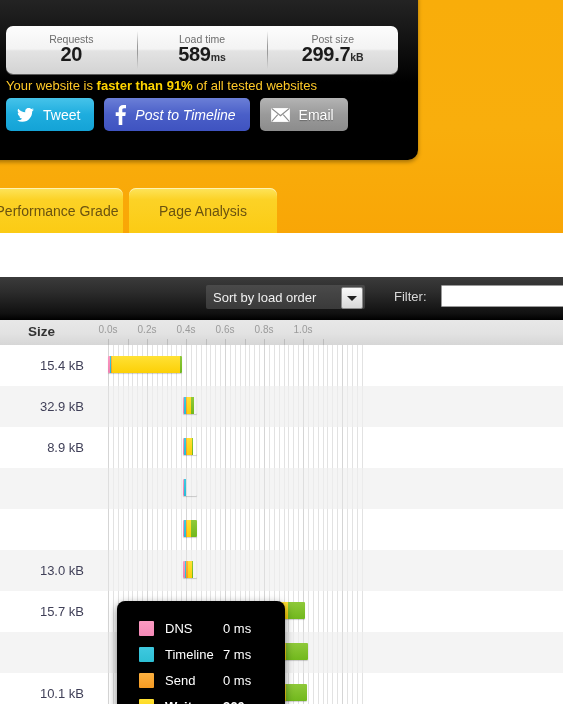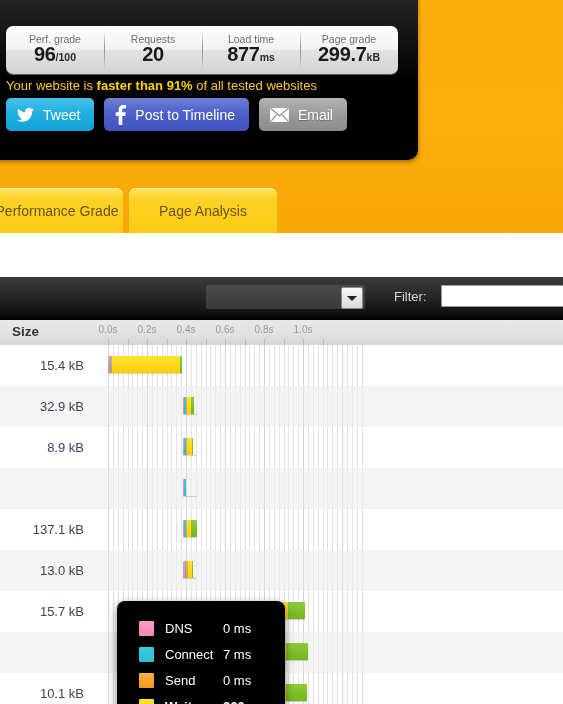--- a/index.html
+++ b/index.html
@@ -56,21 +56,21 @@
 
   
   .social{position:absolute;left:20px;top:110px;display:flex;gap:10px;}
   .sbtn{
     height:33px;border-radius:5px;display:flex;align-items:center;
     padding:0 14px 0 11px;color:#fff;font-size:14px;white-space:nowrap;
     box-shadow:0 1px 1px rgba(0,0,0,.4);
   }
   .sbtn .ico{margin-right:9px;display:flex;align-items:center;}
   .sbtn.tweet{background:linear-gradient(180deg,#46c3ea 0%,#1eadde 50%,#14a3d6 100%);}
-  .sbtn.fb{background:linear-gradient(180deg,#6b7fd7 0%,#4a5fc8 50%,#3f53c0 100%);}
+  .sbtn.fb{background:linear-gradient(180deg,#6b7fd7 0%,#4a5fc8 50%,#3f53c0 100%);font-style:italic;}
   .sbtn.email{background:linear-gradient(180deg,#b4b4b4 0%,#9a9a9a 50%,#8c8c8c 100%);
     text-shadow:0 1px 1px rgba(0,0,0,.3);}
 
   
   .tabs{position:absolute;left:0;top:188px;display:flex;gap:6px;}
   .tab{
     height:45px;border-radius:7px 7px 0 0;
     display:flex;align-items:center;justify-content:center;
     font-size:14px;color:#6b5310;
     background:linear-gradient(180deg,#fde45c 0%,#fcd226 26%,#fbcb14 100%);
@@ -108,21 +108,21 @@
     font-size:12px;padding:0 4px;box-sizing:border-box;color:#222;
     outline:none;font-family:"Liberation Sans", sans-serif;
   }
 
   
   .ruler{
     position:absolute;left:0;top:87px;width:563px;height:25px;
     background:linear-gradient(180deg,#e8e8e8 0%,#e2e2e2 55%,#d6d6d6 100%);
     border-bottom:1px solid #bdbdbd;
   }
-  .sizehdr{position:absolute;left:12px;top:4px;font-size:13.5px;font-weight:bold;color:#333;}
+  .sizehdr{position:absolute;left:28px;top:4px;font-size:13.5px;font-weight:bold;color:#333;}
   .tick{position:absolute;top:4px;font-size:10px;color:#9a9a9a;transform:translateX(-50%);}
   .tickmark{position:absolute;bottom:0;width:1px;height:6px;background:#bcbcbc;}
 
   
   .rows{position:absolute;left:0;top:112px;width:563px;height:359px;overflow:hidden;}
   .row{position:relative;height:41px;background:#ffffff;}
   .row.alt{background:#f4f4f4;}
   .row .size{
     position:absolute;left:0;top:0;width:92px;height:41px;
     display:flex;align-items:center;justify-content:flex-end;
@@ -164,33 +164,29 @@
 </style>
 </head>
 <body>
 
 <div class="page">
 
   <div class="hero">
     <div class="darkpanel">
       <div class="statcard" id="stat-card">
           <div class="stat">
-            <div class="lbl">Perf. grade</div>
-            <div class="valwrap"><span class="big">96</span><span class="unit">/100</span></div>
-          </div>
-          <div class="stat">
             <div class="lbl">Requests</div>
             <div class="valwrap"><span class="big">20</span><span class="unit"></span></div>
           </div>
           <div class="stat">
             <div class="lbl">Load time</div>
-            <div class="valwrap"><span class="big">877</span><span class="unit">ms</span></div>
+            <div class="valwrap"><span class="big">589</span><span class="unit">ms</span></div>
           </div>
           <div class="stat">
-            <div class="lbl">Page grade</div>
+            <div class="lbl">Post size</div>
             <div class="valwrap"><span class="big">299.7</span><span class="unit">kB</span></div>
           </div>
         </div>
       <div class="faster">
         <span>Your website is </span><b>faster than 91%</b><span> of all tested websites</span>
       </div>
       <div class="social">
         <div class="sbtn tweet">
           <span class="ico">
             <svg width="17" height="14" viewBox="0 0 24 20">
@@ -227,20 +223,21 @@
         <div class="tab t2">
           <span>Page Analysis</span>
         </div>
       </div>
   </div>
 
   <div class="content">
 
     <div class="toolbar">
       <div class="sortsel">
+        <span class="txt">Sort by load order</span>
         <span class="arrowbox">
             <span class="caret"></span>
           </span>
       </div>
       <div class="filterlbl">Filter:</div>
       <input class="filterinput" type="text" value="" style="">
     </div>
 
     <div class="ruler" id="ruler">
       <div class="sizehdr">Size</div>
@@ -515,21 +512,20 @@
             <div class="gl" style="left: 259.75px;"></div>
             <div class="gl" style="left: 264.625px;"></div>
             <div class="gl" style="left: 269.5px;"></div>
             <div class="bar" style="left: 90.88px; width: 14px;">
               <div class="seg dns" style="width: 1.5px;"></div>
               <div class="seg connect" style="width: 1.5px;"></div>
             </div>
           </div>
         </div>
         <div class="row">
-          <div class="size">137.1 kB</div>
           <div class="grid">
             <div class="gl major" style="left: 16px;"></div>
             <div class="gl" style="left: 20.875px;"></div>
             <div class="gl" style="left: 25.75px;"></div>
             <div class="gl" style="left: 30.625px;"></div>
             <div class="gl" style="left: 35.5px;"></div>
             <div class="gl" style="left: 40.375px;"></div>
             <div class="gl" style="left: 45.25px;"></div>
             <div class="gl" style="left: 50.125px;"></div>
             <div class="gl major" style="left: 55px;"></div>
@@ -848,21 +844,21 @@
       </div>
 
     <div class="tooltip" id="tooltip">
         <div class="tt-row">
           <span class="tt-sw dns"></span>
           <span class="tt-name">DNS</span>
           <span class="tt-val">0 ms</span>
         </div>
         <div class="tt-row">
           <span class="tt-sw connect"></span>
-          <span class="tt-name">Connect</span>
+          <span class="tt-name">Timeline</span>
           <span class="tt-val">7 ms</span>
         </div>
         <div class="tt-row">
           <span class="tt-sw send"></span>
           <span class="tt-name">Send</span>
           <span class="tt-val">0 ms</span>
         </div>
         <div class="tt-row bold">
           <span class="tt-sw wait"></span>
           <span class="tt-name">Wait</span>

